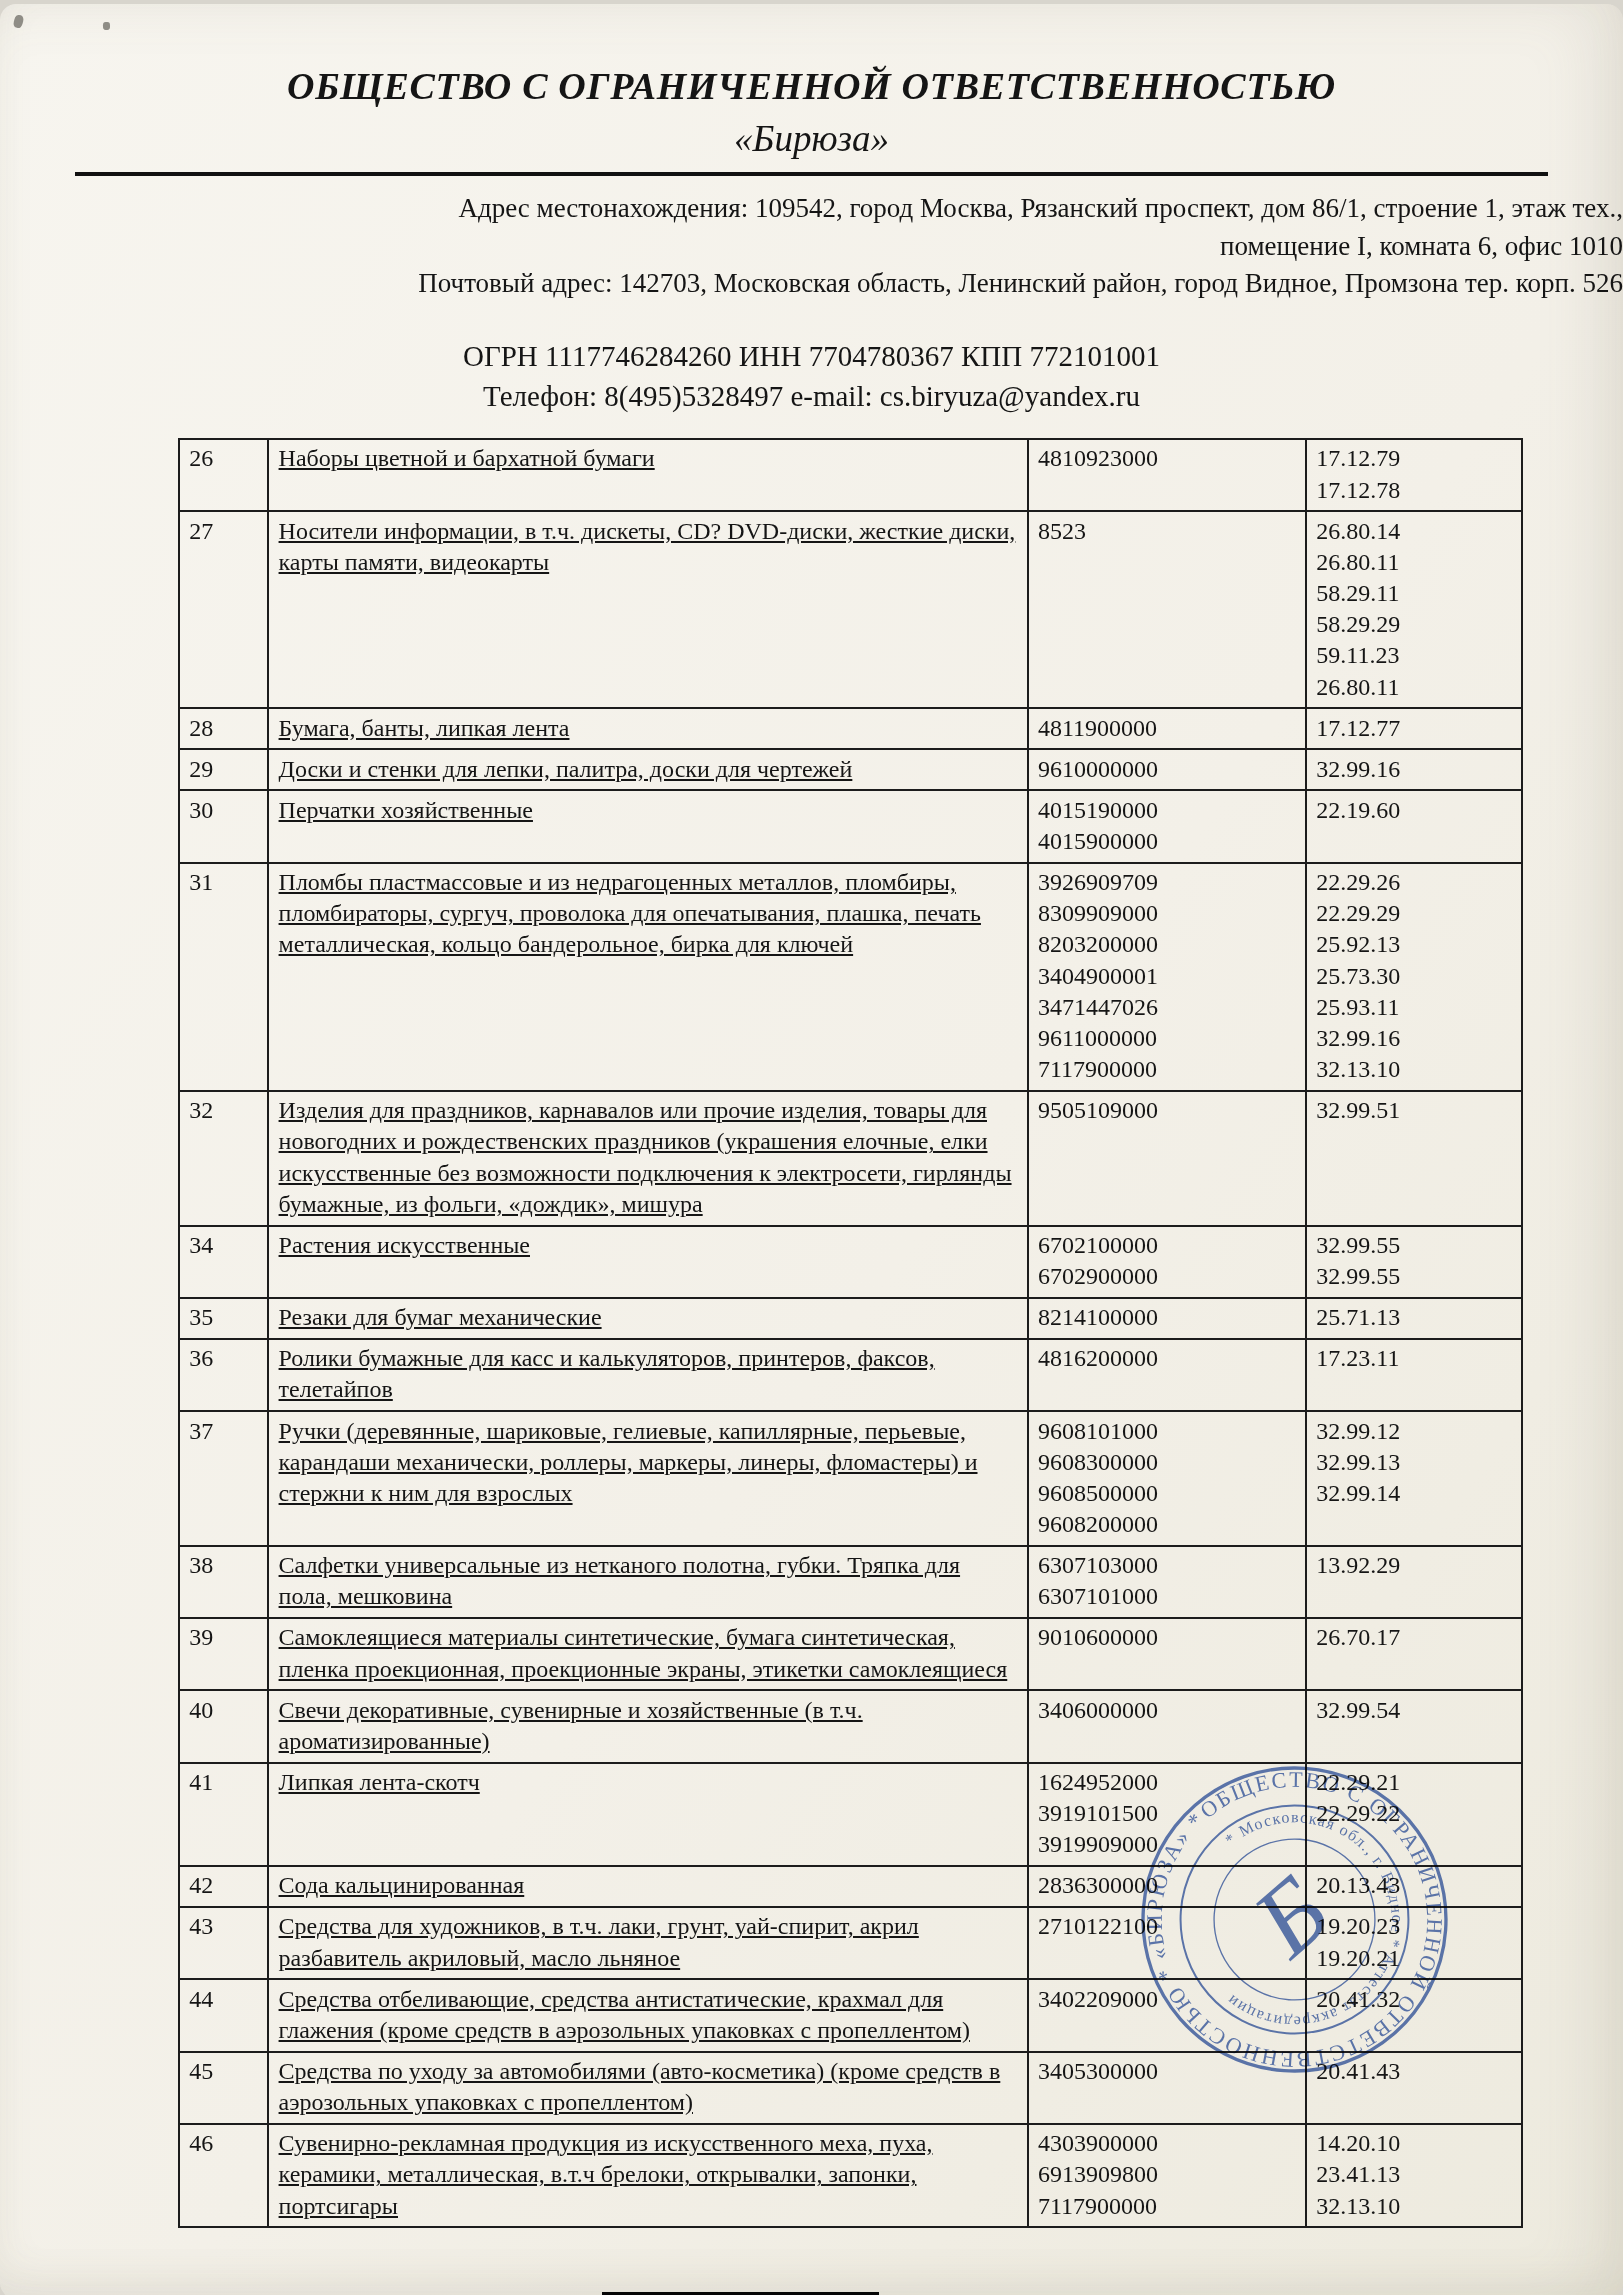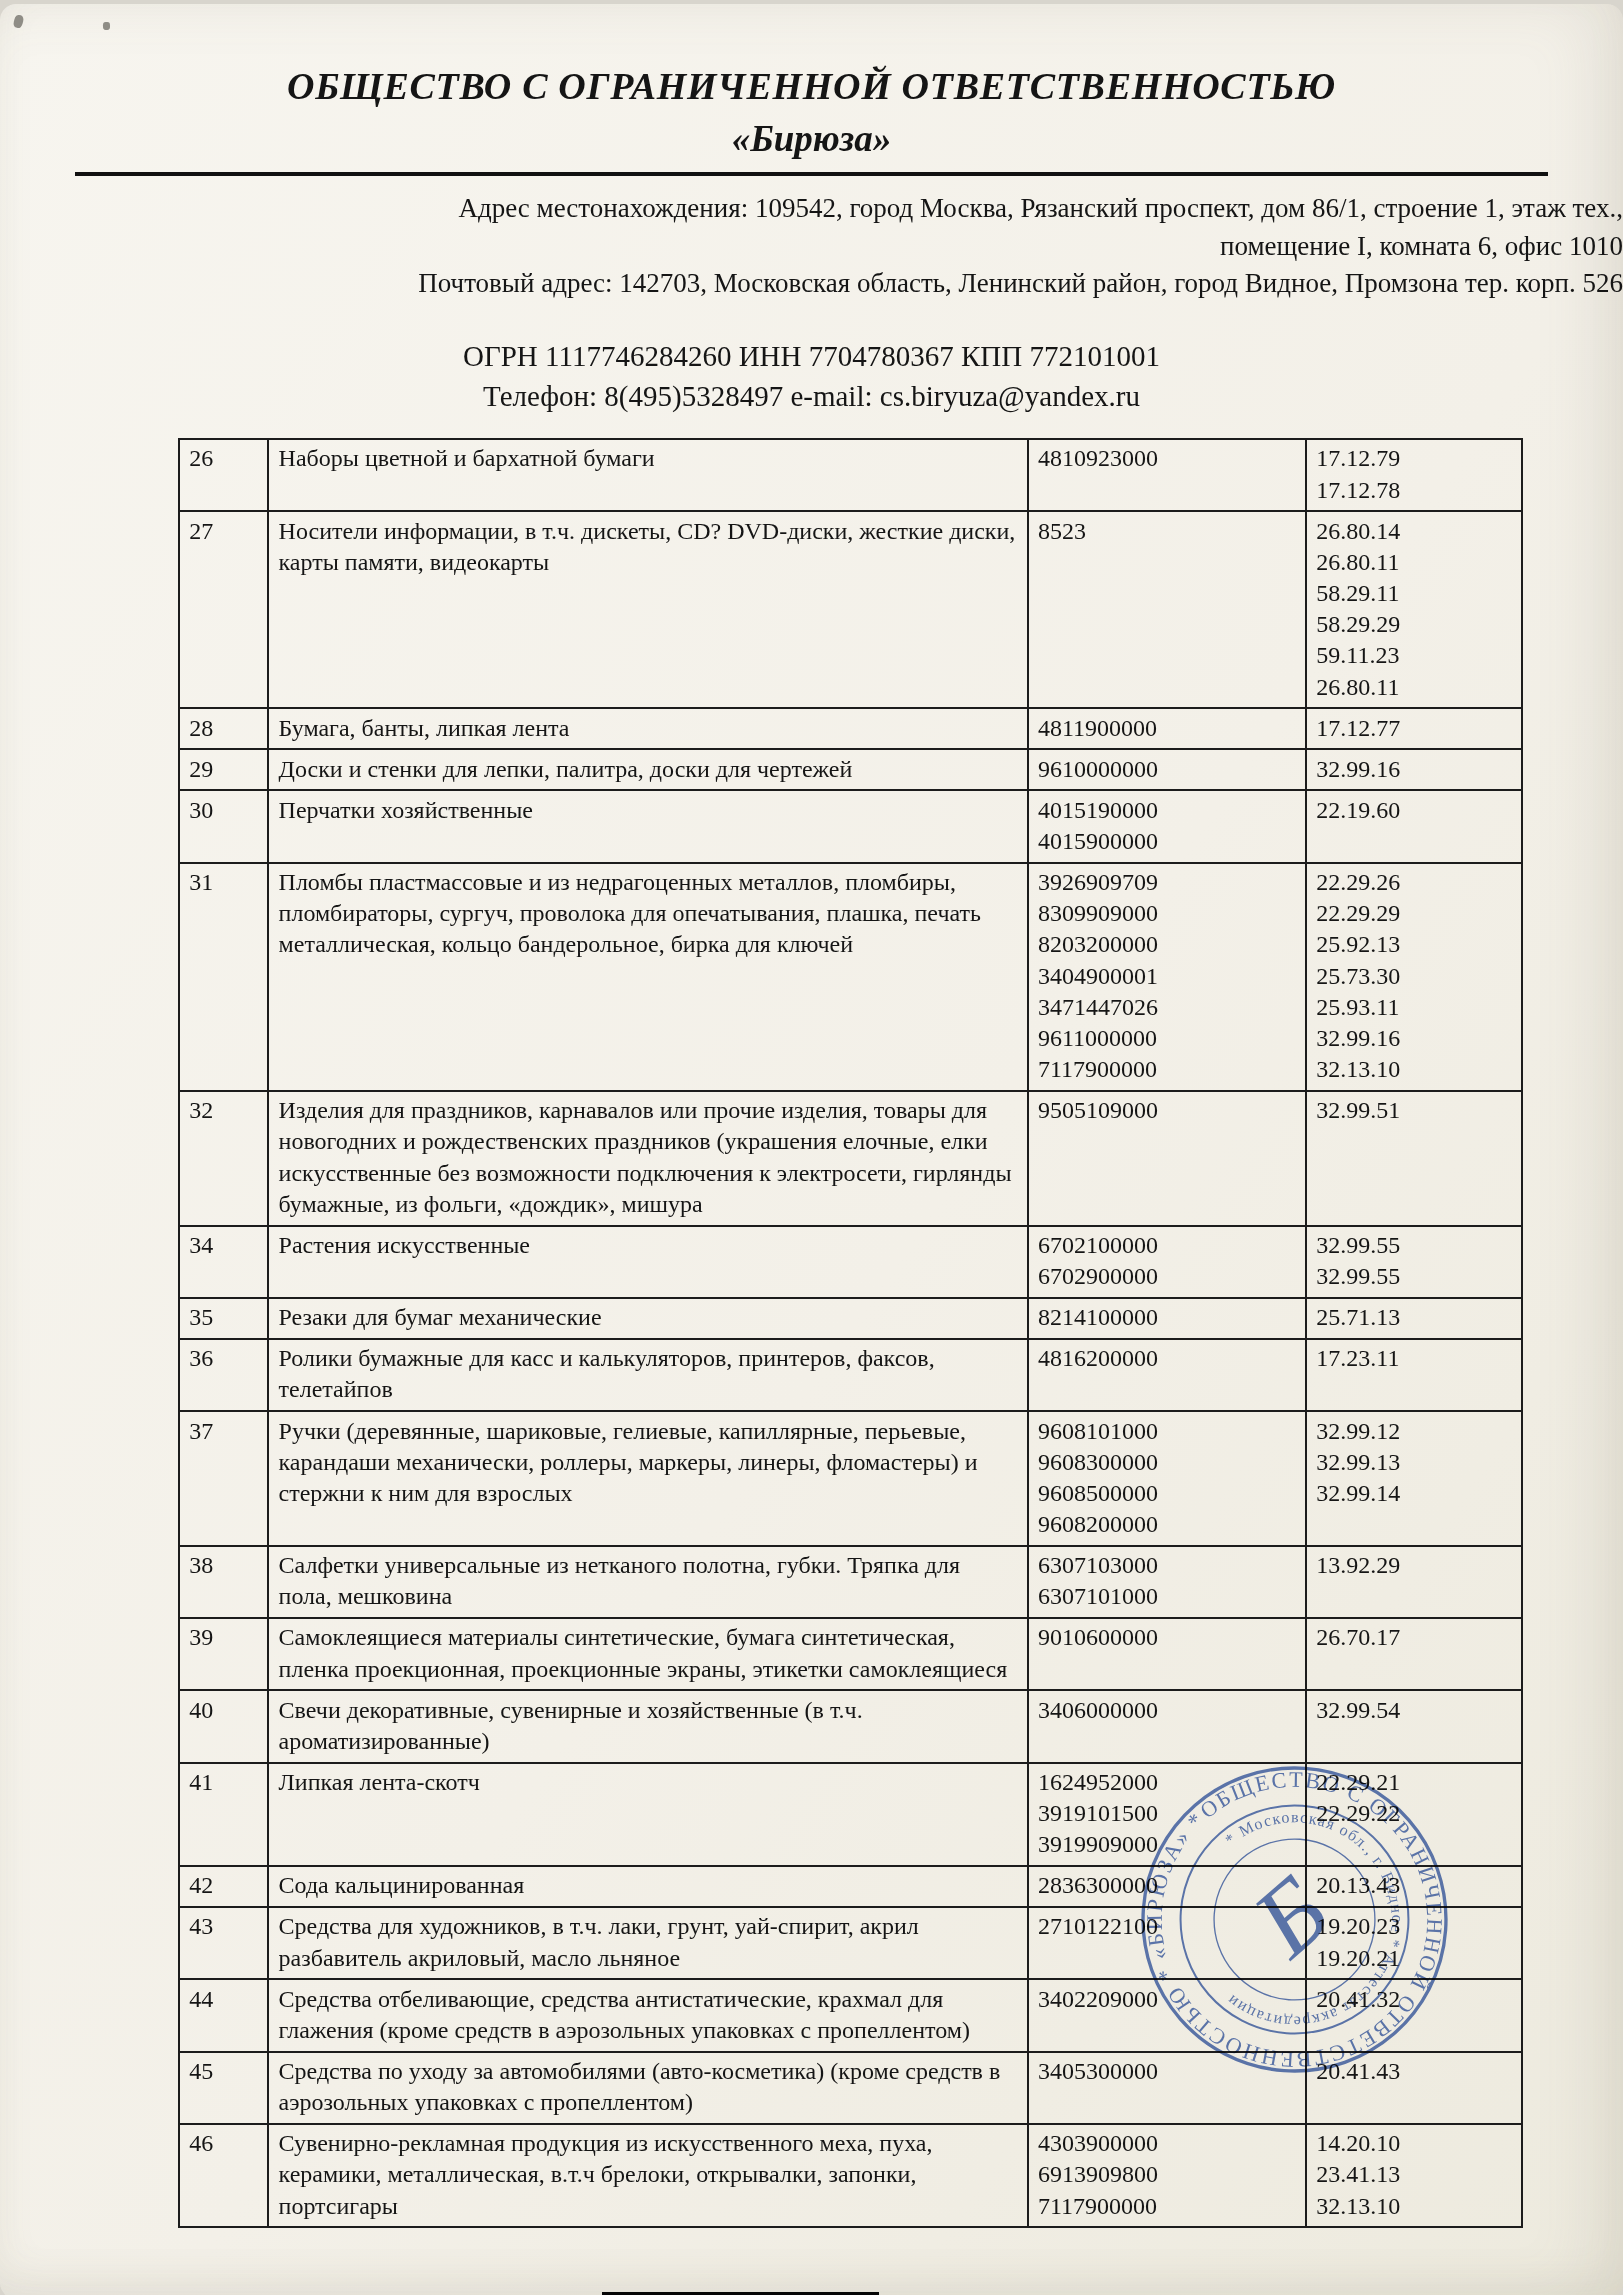--- a/index.html
+++ b/index.html
@@ -13,21 +13,21 @@
     color:#151515;
     overflow:hidden;
     border-radius:16px;
   }
   .header { padding-top:60px; text-align:center; }
   .org-type {
     font-size:38px; font-weight:bold; font-style:italic;
     letter-spacing:0.7px; margin:0;
   }
   .org-name {
-    font-size:37px; font-weight:bold; font-style:italic;
+    font-size:37px; font-weight:normal; font-style:italic;
     margin:9.2px 0 0 0;
   }
   .rule {
     height:3.9px; background:#111;
     margin:11.8px 75px 0 75px;
   }
   .addr-block {
     margin-top:14.4px;
     font-size:27px; line-height:1.38; text-align:right;
   }
@@ -41,21 +41,21 @@
     width:1261px;
     font-size:24px; line-height:1.3;
     table-layout:fixed;
   }
   table.products td {
     border:2px solid #1c1c1c;
     vertical-align:top;
     padding:3.3px 9.2px 4.6px 9.2px;
   }
   td.c-num   { width:69px; padding-left:11.8px; }
-  td.c-desc  { width:739px; }
+  td.c-desc  { width:739px;text-decoration:underline; }
   td.c-code  { width:258px; }
   td.c-okpd  { width:195px; padding-left:17px; }
   .code-line, .okpd-line { white-space:nowrap; }
 
   .stamp {
     position:absolute;
     left:1137px; top:1758px;
     width:315px; height:315px;
     transform:rotate(-41deg);
     opacity:.82;

